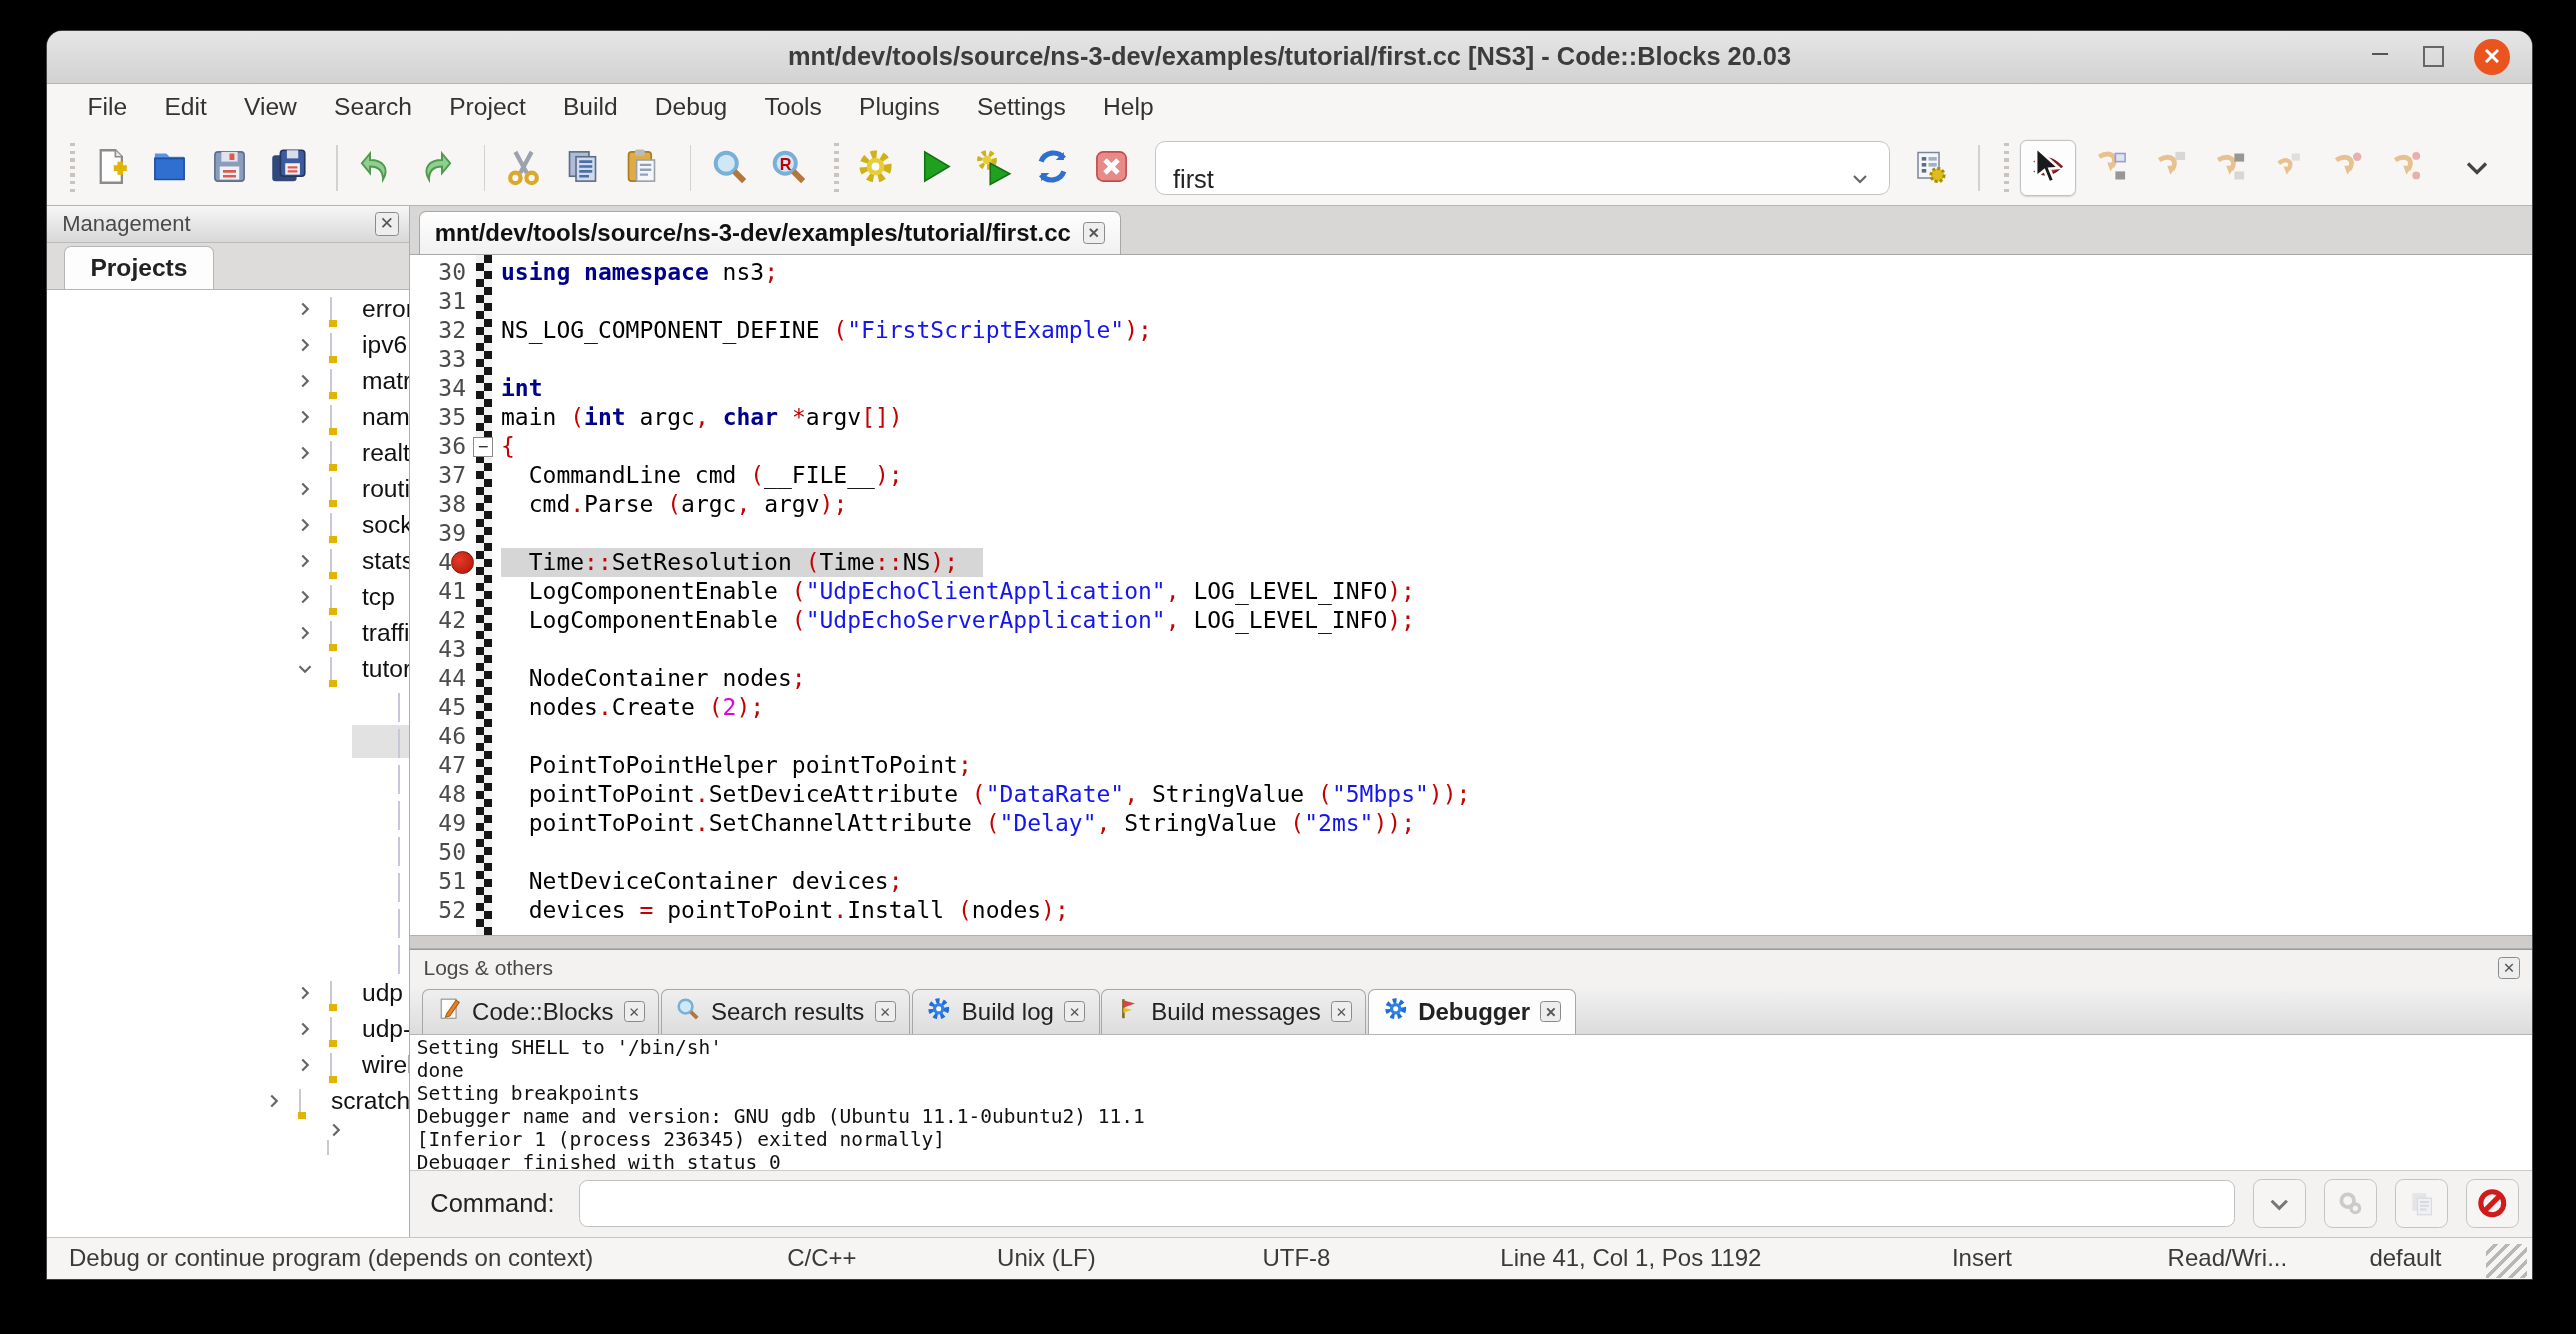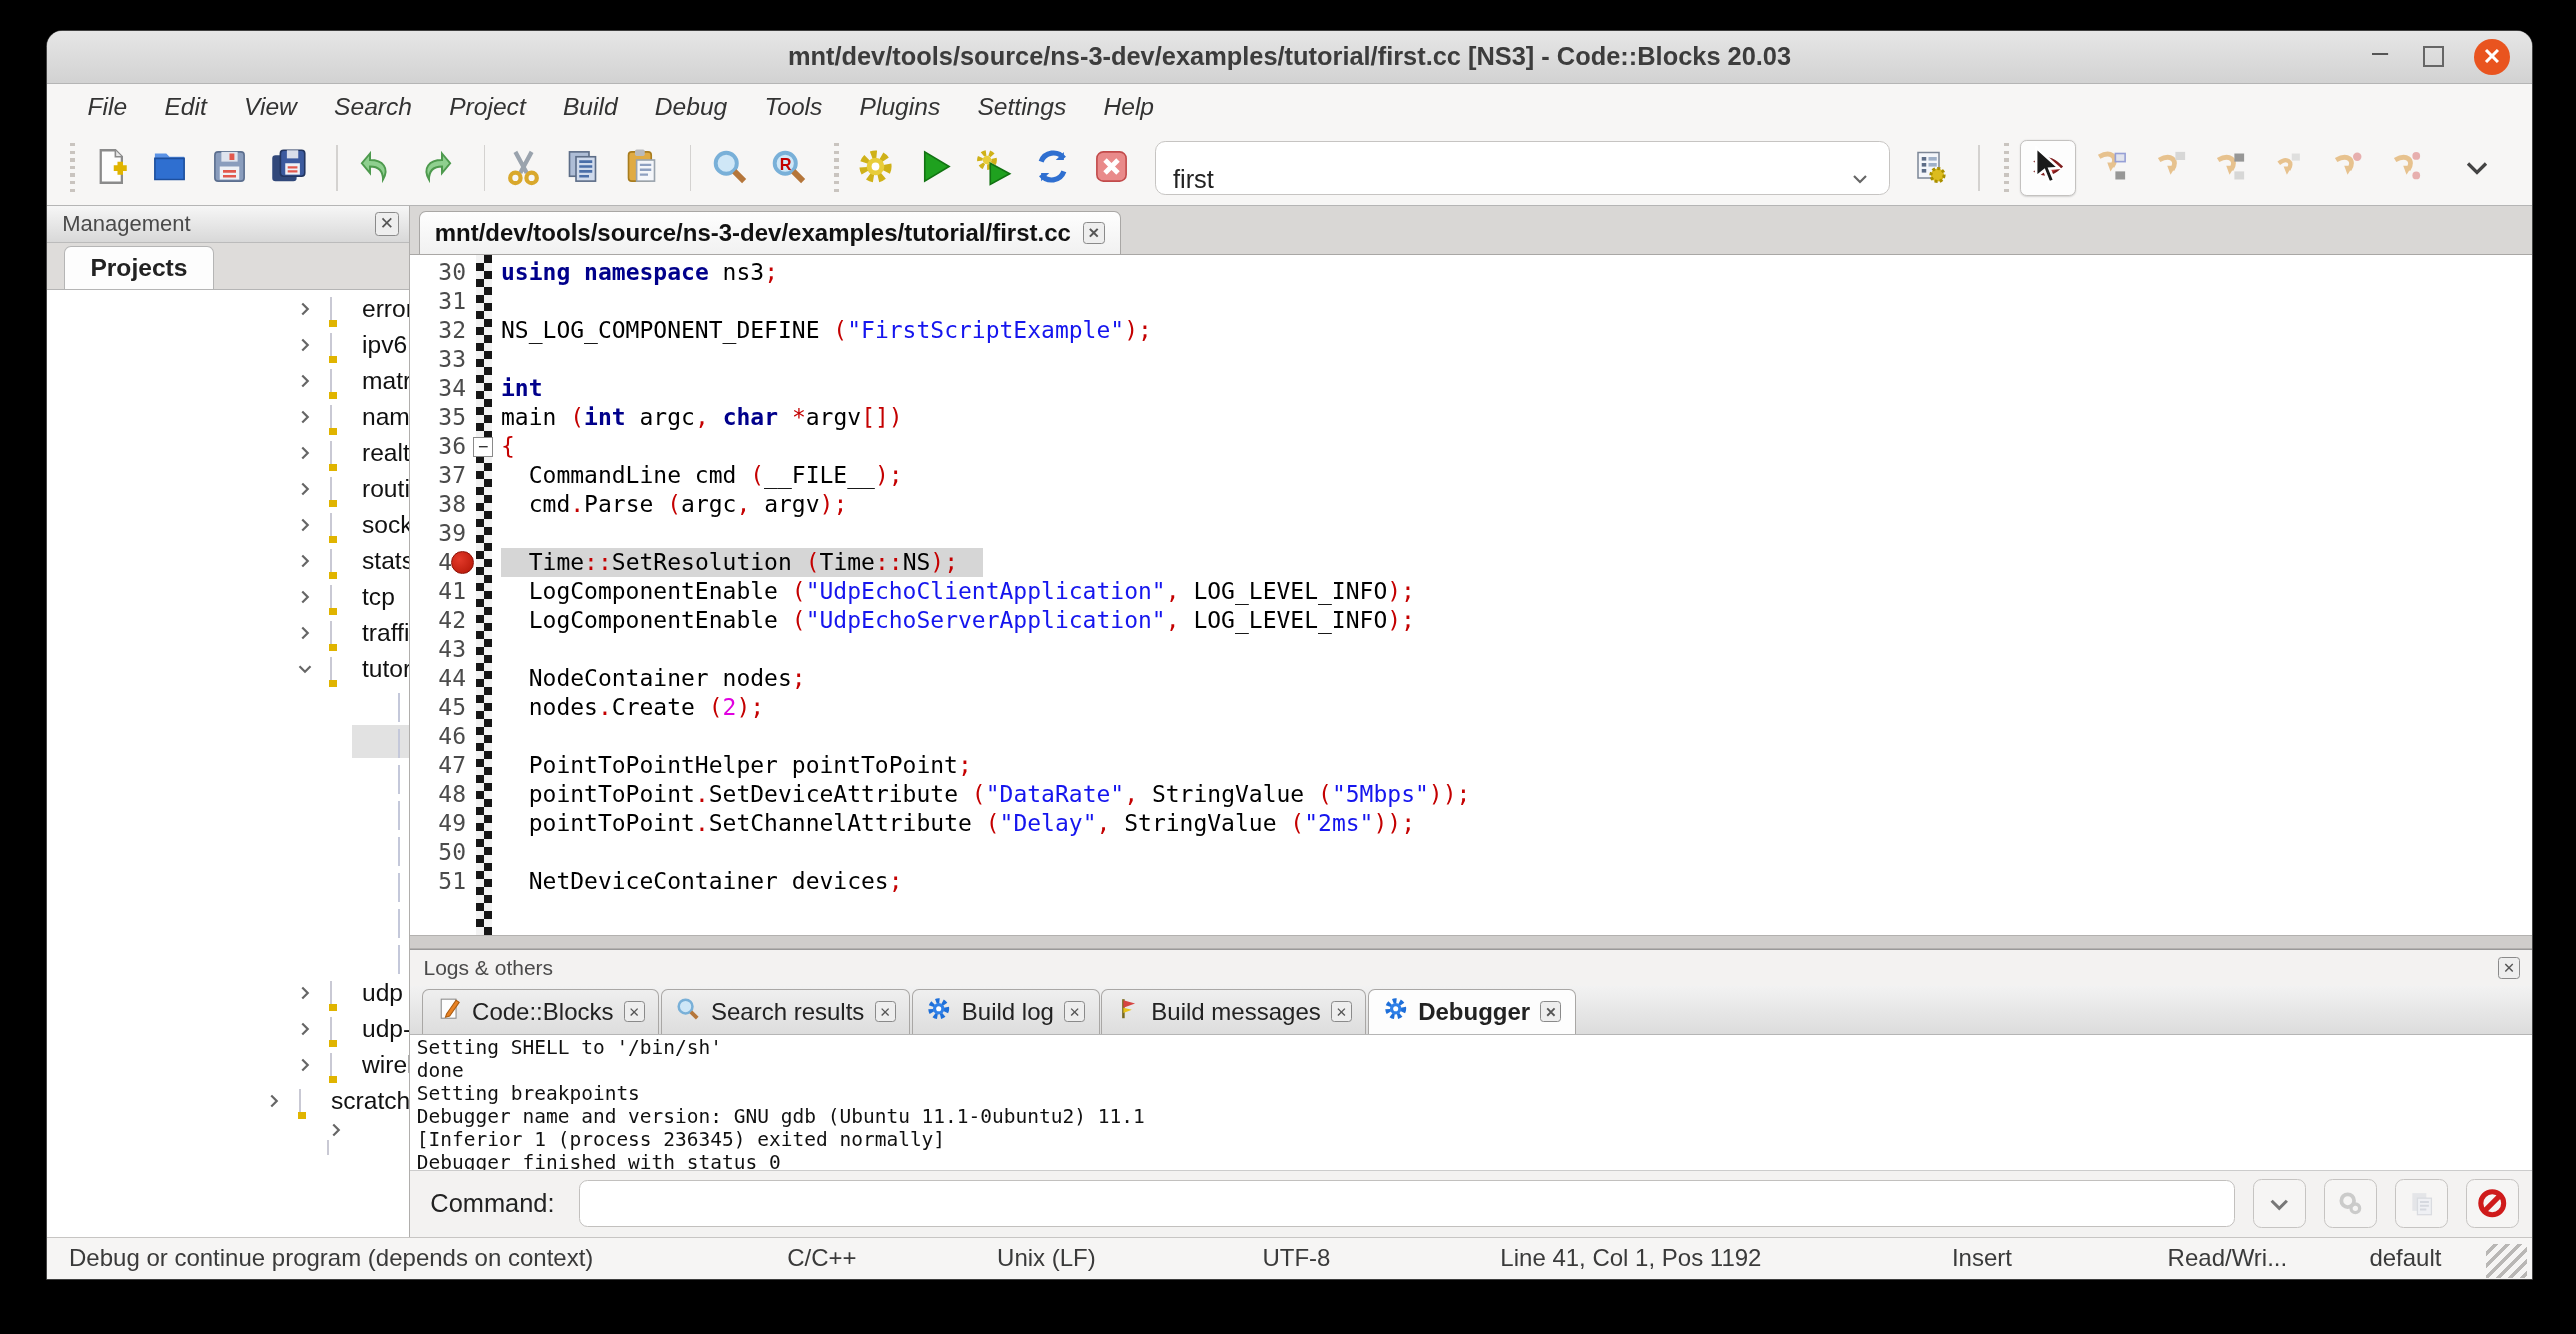--- a/index.html
+++ b/index.html
@@ -14,21 +14,21 @@
   .title { position:absolute; left:0; right:0; text-align:center; font-weight:bold;
            font-size:25.4px; color:#3c3c3c; }
   .winbtns { margin-left:auto; display:flex; align-items:center; gap:30.5px; padding-right:22px; z-index:2; }
   .minbtn { width:25.4px; height:25.4px; color:#555; font-size:29px; line-height:17px; text-align:center; }
   .maxbtn { width:20.3px; height:20.3px; border:2.5px solid #666; }
   .closebtn { width:36px; height:36px; border-radius:50%; background:#e9541f; color:#fff;
               font-size:22px; display:flex; align-items:center; justify-content:center; font-weight:bold; }
   
   .menubar { height:47px; background:#f7f6f5; display:flex; align-items:center; padding-left:22px;
              font-size:24.6px; color:#333; flex:0 0 auto; }
-  .menu-item { padding:5.1px 18.6px;font-style:italic; }
+  .menu-item { padding:5.1px 18.6px; }
   
   .toolbar { height:75px; background:#f7f6f5; border-bottom:1.7px solid #b5b5b5; display:flex;
              align-items:center; padding:0 20.3px 0 12px; flex:0 0 auto; }
   .grip { width:10.2px; height:49px; margin:0 8.5px;
           background:repeating-linear-gradient(to bottom, #c9c4bf 0 3.4px, transparent 3.4px 7.6px);
           background-size:5.1px 100%; background-repeat:no-repeat; background-position:2.5px 0; }
   .tbsep { width:1.7px; height:46px; background:#d4d2d0; margin:0 13.5px; }
   .tbtn { width:49px; height:51px; display:flex; align-items:center; justify-content:center;
           border-radius:6.8px; margin-right:10.2px; position:relative; }
   .tbtn svg { width:39px; height:39px; }
@@ -533,20 +533,21 @@
             <div class="cl"><span class="num">42</span><span class="code"><tok-p>  LogComponentEnable </tok-p><tok-o>(</tok-o><tok-s>"UdpEchoServerApplication"</tok-s><tok-o>,</tok-o><tok-p> LOG_LEVEL_INFO</tok-p><tok-o>);</tok-o></span></div>
             <div class="cl"><span class="num">43</span><span class="code"></span></div>
             <div class="cl"><span class="num">44</span><span class="code"><tok-p>  NodeContainer nodes</tok-p><tok-o>;</tok-o></span></div>
             <div class="cl"><span class="num">45</span><span class="code"><tok-p>  nodes</tok-p><tok-o>.</tok-o><tok-p>Create </tok-p><tok-o>(</tok-o><tok-n>2</tok-n><tok-o>);</tok-o></span></div>
             <div class="cl"><span class="num">46</span><span class="code"></span></div>
             <div class="cl"><span class="num">47</span><span class="code"><tok-p>  PointToPointHelper pointToPoint</tok-p><tok-o>;</tok-o></span></div>
             <div class="cl"><span class="num">48</span><span class="code"><tok-p>  pointToPoint</tok-p><tok-o>.</tok-o><tok-p>SetDeviceAttribute </tok-p><tok-o>(</tok-o><tok-s>"DataRate"</tok-s><tok-o>,</tok-o><tok-p> StringValue </tok-p><tok-o>(</tok-o><tok-s>"5Mbps"</tok-s><tok-o>));</tok-o></span></div>
             <div class="cl"><span class="num">49</span><span class="code"><tok-p>  pointToPoint</tok-p><tok-o>.</tok-o><tok-p>SetChannelAttribute </tok-p><tok-o>(</tok-o><tok-s>"Delay"</tok-s><tok-o>,</tok-o><tok-p> StringValue </tok-p><tok-o>(</tok-o><tok-s>"2ms"</tok-s><tok-o>));</tok-o></span></div>
             <div class="cl"><span class="num">50</span><span class="code"></span></div>
             <div class="cl"><span class="num">51</span><span class="code"><tok-p>  NetDeviceContainer devices</tok-p><tok-o>;</tok-o></span></div>
+            <div class="cl"><span class="num">52</span><span class="code"><tok-p>  devices </tok-p><tok-o>=</tok-o><tok-p> pointToPoint</tok-p><tok-o>.</tok-o><tok-p>Install </tok-p><tok-o>(</tok-o><tok-p>nodes</tok-p><tok-o>);</tok-o></span></div>
           </div>
       </div>
       <div class="hsplit"></div>
       <div class="logs">
         <div class="logs-header">
           <span>Logs &amp; others</span>
           <span class="xbox">✕</span>
         </div>
         <div class="logs-tabs" id="logtabs">
             <div class="log-tab">

